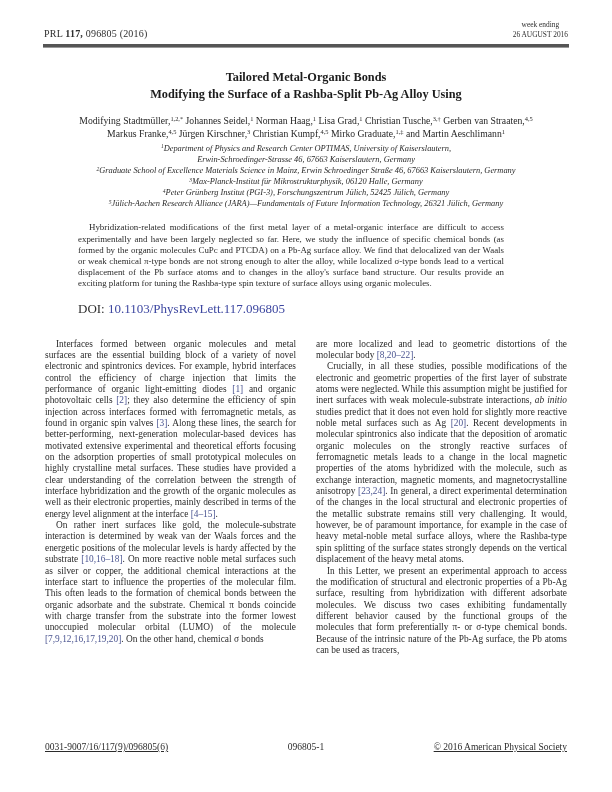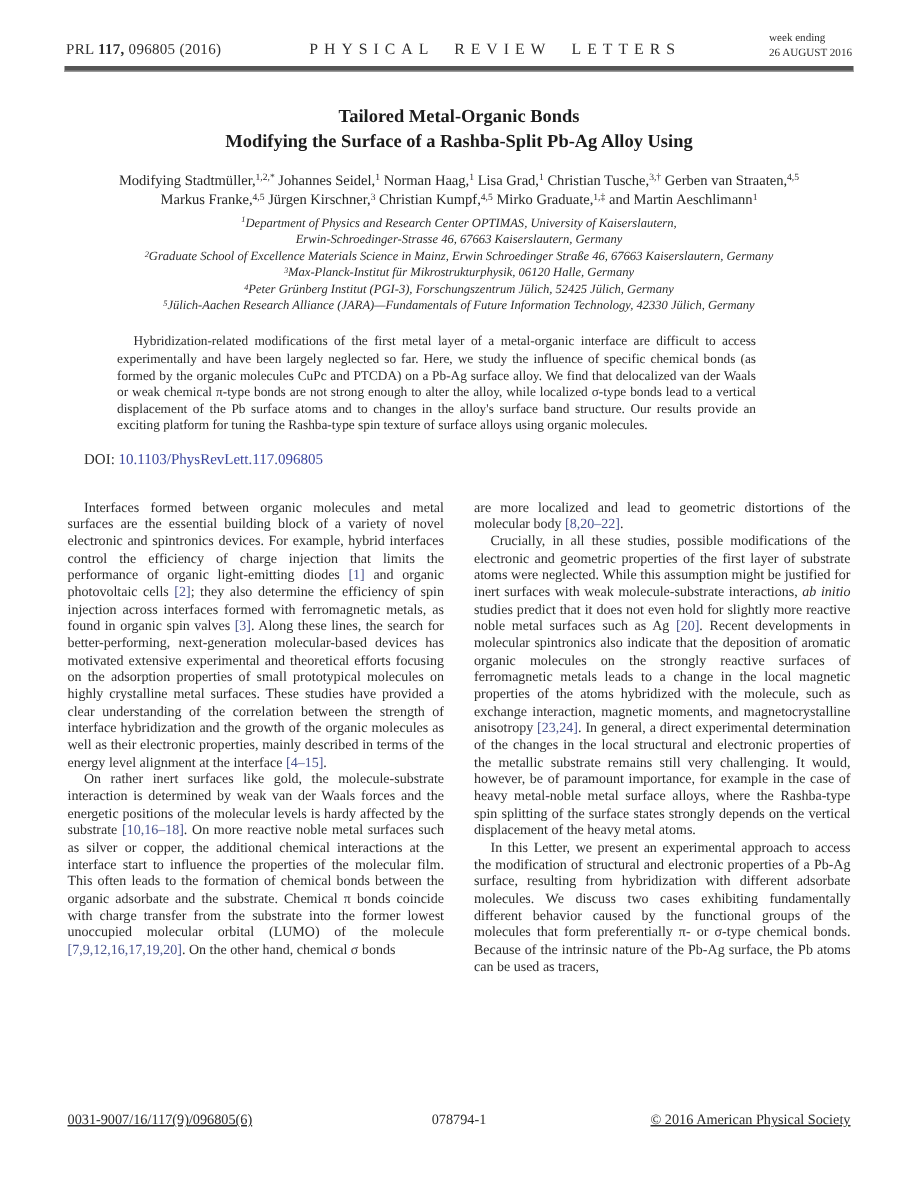--- a/index.html
+++ b/index.html
@@ -8,36 +8,36 @@
     background:#ffffff; overflow:hidden;
     font-family:"Liberation Serif", serif; color:#2e2e2e;
   }
   
   .hdr {
     display:flex; justify-content:space-between; align-items:flex-end;
     margin:20px 44px 0 44px;
   }
   .hdr-left { font-size:10px; letter-spacing:0.2px; white-space:nowrap; }
   .hdr-center { font-size:10.5px; letter-spacing:4px; word-spacing:7px; white-space:nowrap; }
-  .hdr-right { font-size:7.4px; line-height:1.3; white-space:nowrap; }
+  .hdr-right { font-size:7.4px; text-align:center; line-height:1.3; white-space:nowrap; }
   .hdr-rule { margin:5px 43px 0 43px; height:3px; background:#555555; border-bottom:1px solid #9a9a9a; }
   .bold { font-weight:bold; }
   .it { font-style:italic; }
   
   .title { margin-top:21px; text-align:center; font-weight:bold; font-size:12.3px; line-height:1.4; color:#1c1c1c; }
   .authors { margin-top:10px; text-align:center; font-size:9.7px; line-height:1.35; color:#262626; }
   .affils { margin-top:3px; text-align:center; font-style:italic; font-size:8.4px; line-height:1.32; color:#2a2a2a; }
   .received { margin-top:6px; text-align:center; font-size:8.8px; color:#2a2a2a; }
   sup { font-size:66%; line-height:0; vertical-align:baseline; position:relative; top:-0.45em; }
   
   .abstract {
     margin:13px 108px 0 78px; text-align:justify;
     font-size:8.9px; line-height:11.2px; text-indent:11px; color:#2a2a2a;
   }
-  .doi-line { margin:11px 78px 0 56px; font-size:10px; }
+  .doi-line { margin:11px 78px 0 78px; font-size:13px; }
   .doi-link { color:#3c46a0; }
   .cite { color:#4a5490; }
   
   .columns { display:flex; gap:20px; margin:22px 45px 0 45px; }
   .col { flex:1 1 0; text-align:justify; font-size:9.35px; line-height:11.35px; color:#2b2b2b; }
   .para { margin:0; text-indent:11px; }
   .para.noindent { text-indent:0; }
   
   .footer {
     position:absolute; left:45px; right:45px; bottom:40px;
@@ -46,21 +46,20 @@
   .footer .f-center { position:absolute; left:0; right:0; text-align:center; }
   .footer .f-left, .footer .f-right { position:relative; z-index:1; background:transparent;text-decoration:underline; }
 </style>
 </head>
 <body>
 
 <div class="page">
 
   <div class="hdr">
     <div class="hdr-left"><span>PRL </span><span class="bold">117,</span><span> 096805 (2016)</span></div>
-    <div class="hdr-center">PHYSICAL REVIEW LETTERS</div>
     <div class="hdr-right">
       <div>week ending</div>
       <div>26 AUGUST 2016</div>
     </div>
   </div>
   <div class="hdr-rule"></div>
 
   <div class="title">
     <div>Tailored Metal-Organic Bonds</div>
     <div>Modifying the Surface of a Rashba-Split Pb-Ag Alloy Using</div>
@@ -70,21 +69,21 @@
     <div><span>Modifying Stadtmüller,</span><sup>1,2,*</sup><span> Johannes Seidel,</span><sup>1</sup><span> Norman Haag,</span><sup>1</sup><span> Lisa Grad,</span><sup>1</sup><span> Christian Tusche,</span><sup>3,†</sup><span> Gerben van Straaten,</span><sup>4,5</sup></div>
     <div><span>Markus Franke,</span><sup>4,5</sup><span> Jürgen Kirschner,</span><sup>3</sup><span> Christian Kumpf,</span><sup>4,5</sup><span> Mirko Graduate,</span><sup>1,‡</sup><span> and Martin Aeschlimann</span><sup>1</sup></div>
   </div>
 
   <div class="affils">
     <div><sup>1</sup><span>Department of Physics and Research Center OPTIMAS, University of Kaiserslautern,</span></div>
     <div><span>Erwin-Schroedinger-Strasse 46, 67663 Kaiserslautern, Germany</span></div>
     <div><sup>2</sup><span>Graduate School of Excellence Materials Science in Mainz, Erwin Schroedinger Straße 46, 67663 Kaiserslautern, Germany</span></div>
     <div><sup>3</sup><span>Max-Planck-Institut für Mikrostrukturphysik, 06120 Halle, Germany</span></div>
     <div><sup>4</sup><span>Peter Grünberg Institut (PGI-3), Forschungszentrum Jülich, 52425 Jülich, Germany</span></div>
-    <div><sup>5</sup><span>Jülich-Aachen Research Alliance (JARA)—Fundamentals of Future Information Technology, 42330 Jülich, Germany</span></div>
+    <div><sup>5</sup><span>Jülich-Aachen Research Alliance (JARA)—Fundamentals of Future Information Technology, 26321 Jülich, Germany</span></div>
   </div>
 
 
   <div class="abstract">Hybridization-related modifications of the first metal layer of a metal-organic interface are difficult to access experimentally and have been largely neglected so far. Here, we study the influence of specific chemical bonds (as formed by the organic molecules CuPc and PTCDA) on a Pb-Ag surface alloy. We find that delocalized van der Waals or weak chemical π-type bonds are not strong enough to alter the alloy, while localized σ-type bonds lead to a vertical displacement of the Pb surface atoms and to changes in the alloy's surface band structure. Our results provide an exciting platform for tuning the Rashba-type spin texture of surface alloys using organic molecules.</div>
 
   <div class="doi-line">
     <span>DOI: </span><span class="doi-link">10.1103/PhysRevLett.117.096805</span>
   </div>
 
   <div class="columns">
@@ -93,18 +92,18 @@
         <p class="para"><span>On rather inert surfaces like gold, the molecule-substrate interaction is determined by weak van der Waals forces and the energetic positions of the molecular levels is hardy affected by the substrate </span><span class="cite">[10,16–18]</span><span>. On more reactive noble metal surfaces such as silver or copper, the additional chemical interactions at the interface start to influence the properties of the molecular film. This often leads to the formation of chemical bonds between the organic adsorbate and the substrate. Chemical π bonds coincide with charge transfer from the substrate into the former lowest unoccupied molecular orbital (LUMO) of the molecule </span><span class="cite">[7,9,12,16,17,19,20]</span><span>. On the other hand, chemical σ bonds</span></p>
       </div>
     <div class="col">
         <p class="para noindent"><span>are more localized and lead to geometric distortions of the molecular body </span><span class="cite">[8,20–22]</span><span>.</span></p>
         <p class="para"><span>Crucially, in all these studies, possible modifications of the electronic and geometric properties of the first layer of substrate atoms were neglected. While this assumption might be justified for inert surfaces with weak molecule-substrate interactions, </span><span class="it">ab initio</span><span> studies predict that it does not even hold for slightly more reactive noble metal surfaces such as Ag </span><span class="cite">[20]</span><span>. Recent developments in molecular spintronics also indicate that the deposition of aromatic organic molecules on the strongly reactive surfaces of ferromagnetic metals leads to a change in the local magnetic properties of the atoms hybridized with the molecule, such as exchange interaction, magnetic moments, and magnetocrystalline anisotropy </span><span class="cite">[23,24]</span><span>. In general, a direct experimental determination of the changes in the local structural and electronic properties of the metallic substrate remains still very challenging. It would, however, be of paramount importance, for example in the case of heavy metal-noble metal surface alloys, where the Rashba-type spin splitting of the surface states strongly depends on the vertical displacement of the heavy metal atoms.</span></p>
         <p class="para"><span>In this Letter, we present an experimental approach to access the modification of structural and electronic properties of a Pb-Ag surface, resulting from hybridization with different adsorbate molecules. We discuss two cases exhibiting fundamentally different behavior caused by the functional groups of the molecules that form preferentially π- or σ-type chemical bonds. Because of the intrinsic nature of the Pb-Ag surface, the Pb atoms can be used as tracers,</span></p>
       </div>
   </div>
 
   <div class="footer">
-    <span class="f-center">078794-1</span>
+    <span class="f-center">096805-1</span>
     <span class="f-left">0031-9007/16/117(9)/096805(6)</span>
     <span class="f-right">© 2016 American Physical Society</span>
   </div>
 
 </div>
 
 </body></html>

